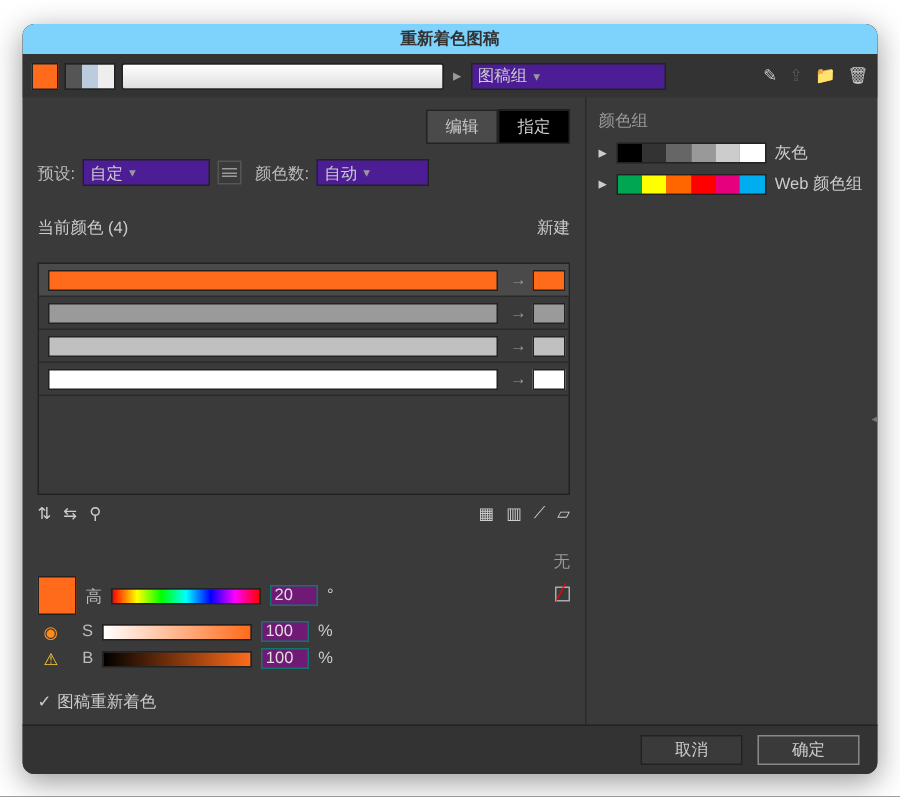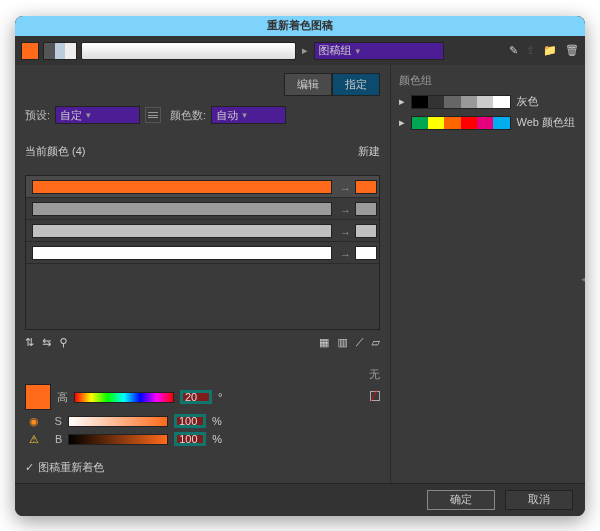--- a/index.html
+++ b/index.html
@@ -13,39 +13,39 @@
 .arrow{color:#999;padding:0 2px}
 .dd{height:18px;background:#4c1d95;border:1px solid #222;display:flex;align-items:center;padding:0 4px;position:relative}
 .dd:after{content:"▾";margin-left:4px;color:#999;font-size:9px}
 .tbicons{margin-left:auto;display:flex;gap:8px;color:#777}
 .tbicons span{cursor:pointer}
 .body{flex:1;display:flex}
 .left{flex:1;padding:8px 10px;display:flex;flex-direction:column;position:relative}
 .right{width:195px;border-left:1px solid #2a2a2a;padding:8px;position:relative}
 .tabs{display:flex;justify-content:flex-end;gap:0;margin-bottom:10px}
 .tab{padding:3px 12px;background:#4a4a4a;border:1px solid #222;cursor:pointer}
-.tab.active{background:#0c4a6e}
+.tab.active{background:#000000}
 .frow{display:flex;align-items:center;gap:5px;margin-bottom:20px}
 .lbl{color:#bbb}
 .menuic{width:16px;height:16px;border:1px solid #555;display:flex;flex-direction:column;justify-content:space-evenly;padding:2px}
 .menuic div{height:1px;background:#999}
 .hdr{display:flex;justify-content:space-between;margin-bottom:16px}
 .rows{border:1px solid #222;height:155px}
 .crow{display:flex;align-items:center;height:22px;border-bottom:1px solid #2a2a2a;padding:2px}
 .crow.sel{background:#4a4a4a}
 .bar{flex:1;height:14px;border:1px solid #222;margin:0 4px}
 .rarrow{color:#999;padding:0 4px}
 .chip{width:22px;height:14px;border:1px solid #222}
 .controls{display:flex;justify-content:space-between;align-items:center;margin-top:6px;color:#888}
 .controls span{cursor:pointer}
 .hsv{margin-top:18px}
 .hsvrow{display:flex;align-items:center;gap:6px;margin-bottom:4px}
 .bigsw{width:26px;height:26px;border:1px solid #222}
 .slider{height:11px;flex:0 0 100px;border:1px solid #222;position:relative}
-.num{width:32px;height:14px;background:#7f1d1d;border:3px solid #0f766e;padding:0 2px;color:#ddd;display:flex;align-items:center}
+.num{width:32px;height:14px;background:#701a75;border:1px solid #0f766e;padding:0 2px;color:#ddd;display:flex;align-items:center}
 .check{margin-top:10px;display:flex;align-items:center;gap:4px}
 .grhdr{color:#999;margin-bottom:6px}
 .grp{display:flex;align-items:center;gap:6px;margin-bottom:6px;cursor:pointer}
 .grswatch{width:100px;height:14px;border:1px solid #222;display:flex}
 .grswatch div{flex:1}
 .footer{height:34px;background:#333;border-top:1px solid #222;display:flex;align-items:center;justify-content:flex-end;padding:0 12px;gap:10px}
 .btn{width:68px;height:20px;background:#3a3a3a;border:1px solid #222;display:flex;align-items:center;justify-content:center;cursor:pointer}
 .btn.primary{border:1px solid #888}
 .ricon{width:10px;height:10px;border:1px solid #aaa}
 .tri{position:absolute;right:-3px;top:50%;color:#777;font-size:9px}
@@ -194,20 +194,20 @@
             <div style="background:#e6007e"></div>
             <div style="background:#00aeef"></div>
         </div>
         <span>Web 颜色组</span>
       </div>
       <span class="tri">◀</span>
     </div>
   </div>
 
   <div class="footer">
+    <div class="btn">
+        <span>取消</span>
+      </div>
     <div class="btn primary">
         <span>确定</span>
       </div>
-    <div class="btn">
-        <span>取消</span>
-      </div>
   </div>
 </div>
 
 </body></html>

